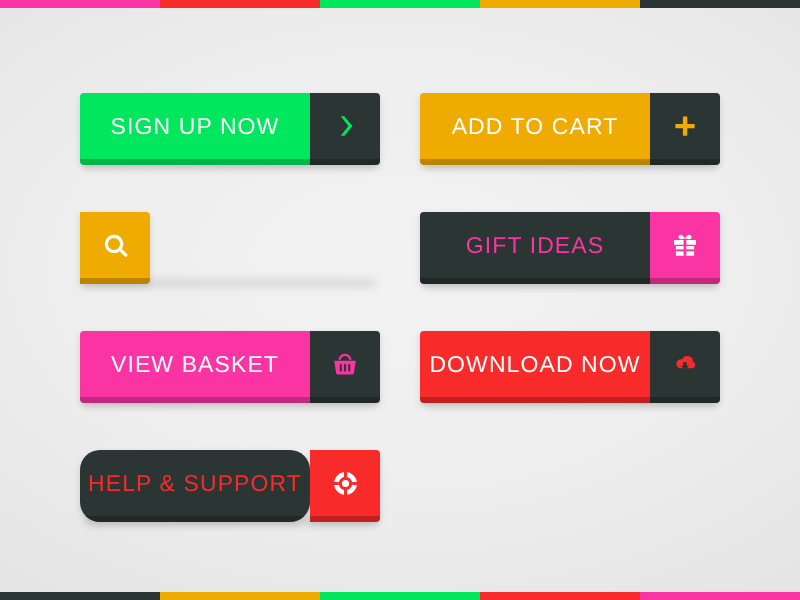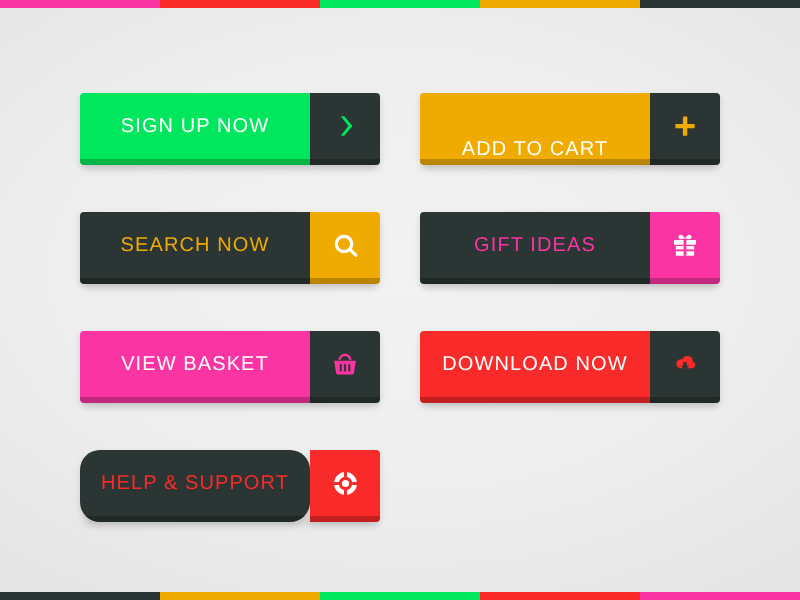--- a/index.html
+++ b/index.html
@@ -53,21 +53,21 @@
     flex: 1 1 auto;
     display: flex;
     align-items: center;
     justify-content: center;
     padding-bottom: 6px;           
     border-radius: 4px 0 0 4px;
     position: relative;
     overflow: hidden;
   }
   .btn-label .txt {
-    font-size: 20px;
+    font-size: 23px;
     font-weight: 300;
     letter-spacing: 1.1px;
     white-space: nowrap;
     line-height: 1;
     text-rendering: geometricPrecision;
   }
   
   .btn-label::after,
   .btn-icon::after {
     content: "";
@@ -125,36 +125,33 @@
         </div>
         <div class="btn-icon" style="background: rgb(43, 53, 51);">
           <span>
             <svg width="30" height="30" viewBox="0 0 32 32" fill="#00e75d" aria-hidden="true">
               <path d="M11.5 5.5 L15.2 5.5 L24 16 L15.2 26.5 L11.5 26.5 L19.6 16 Z"></path>
             </svg>
           </span>
         </div>
       </div>
       <div class="btn">
-        <div class="btn-label" style="background: rgb(240, 171, 0); align-items: flex-end;">
+        <div class="btn-label" style="background: rgb(240, 171, 0);">
           <span class="txt" style="color: rgb(255, 255, 255);">ADD TO CART</span>
         </div>
         <div class="btn-icon" style="background: rgb(43, 53, 51);">
           <span>
             <svg width="28" height="28" viewBox="0 0 32 32" fill="#f0ab00" aria-hidden="true">
               <rect x="13.6" y="5" width="5" height="22" rx="0.6"></rect>
               <rect x="5" y="13.6" width="22" height="5" rx="0.6"></rect>
             </svg>
           </span>
         </div>
       </div>
       <div class="btn">
-        <div class="btn-label" style="background: rgb(43, 53, 51);">
-          <span class="txt" style="color: rgb(240, 171, 0);">SEARCH NOW</span>
-        </div>
         <div class="btn-icon" style="background: rgb(240, 171, 0);">
           <span>
             <svg width="27" height="27" viewBox="0 0 32 32" fill="#ffffff" aria-hidden="true">
               <path d="M14.2 3.4 a10.8 10.8 0 1 0 6.6 19.3 l6.0 6.0 a1.9 1.9 0 0 0 2.7-2.7 l-6.0-6.0 A10.8 10.8 0 0 0 14.2 3.4 Z m0 3.6 a7.2 7.2 0 1 1 0 14.4 a7.2 7.2 0 0 1 0-14.4 Z"></path>
             </svg>
           </span>
         </div>
       </div>
       <div class="btn">
         <div class="btn-label" style="background: rgb(43, 53, 51);">

